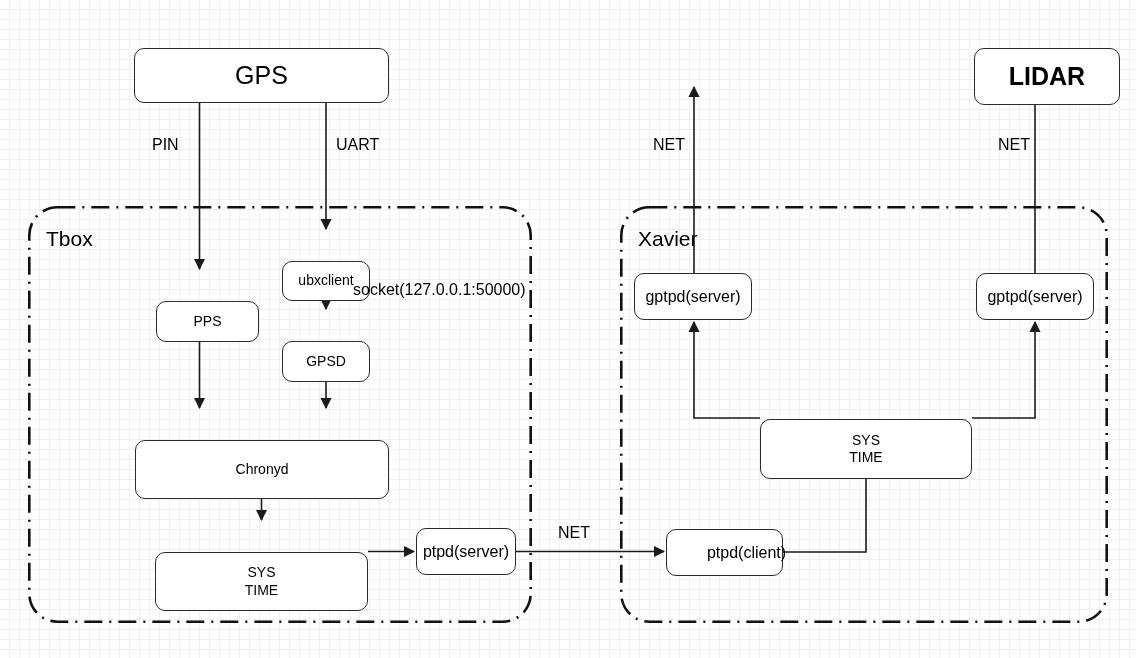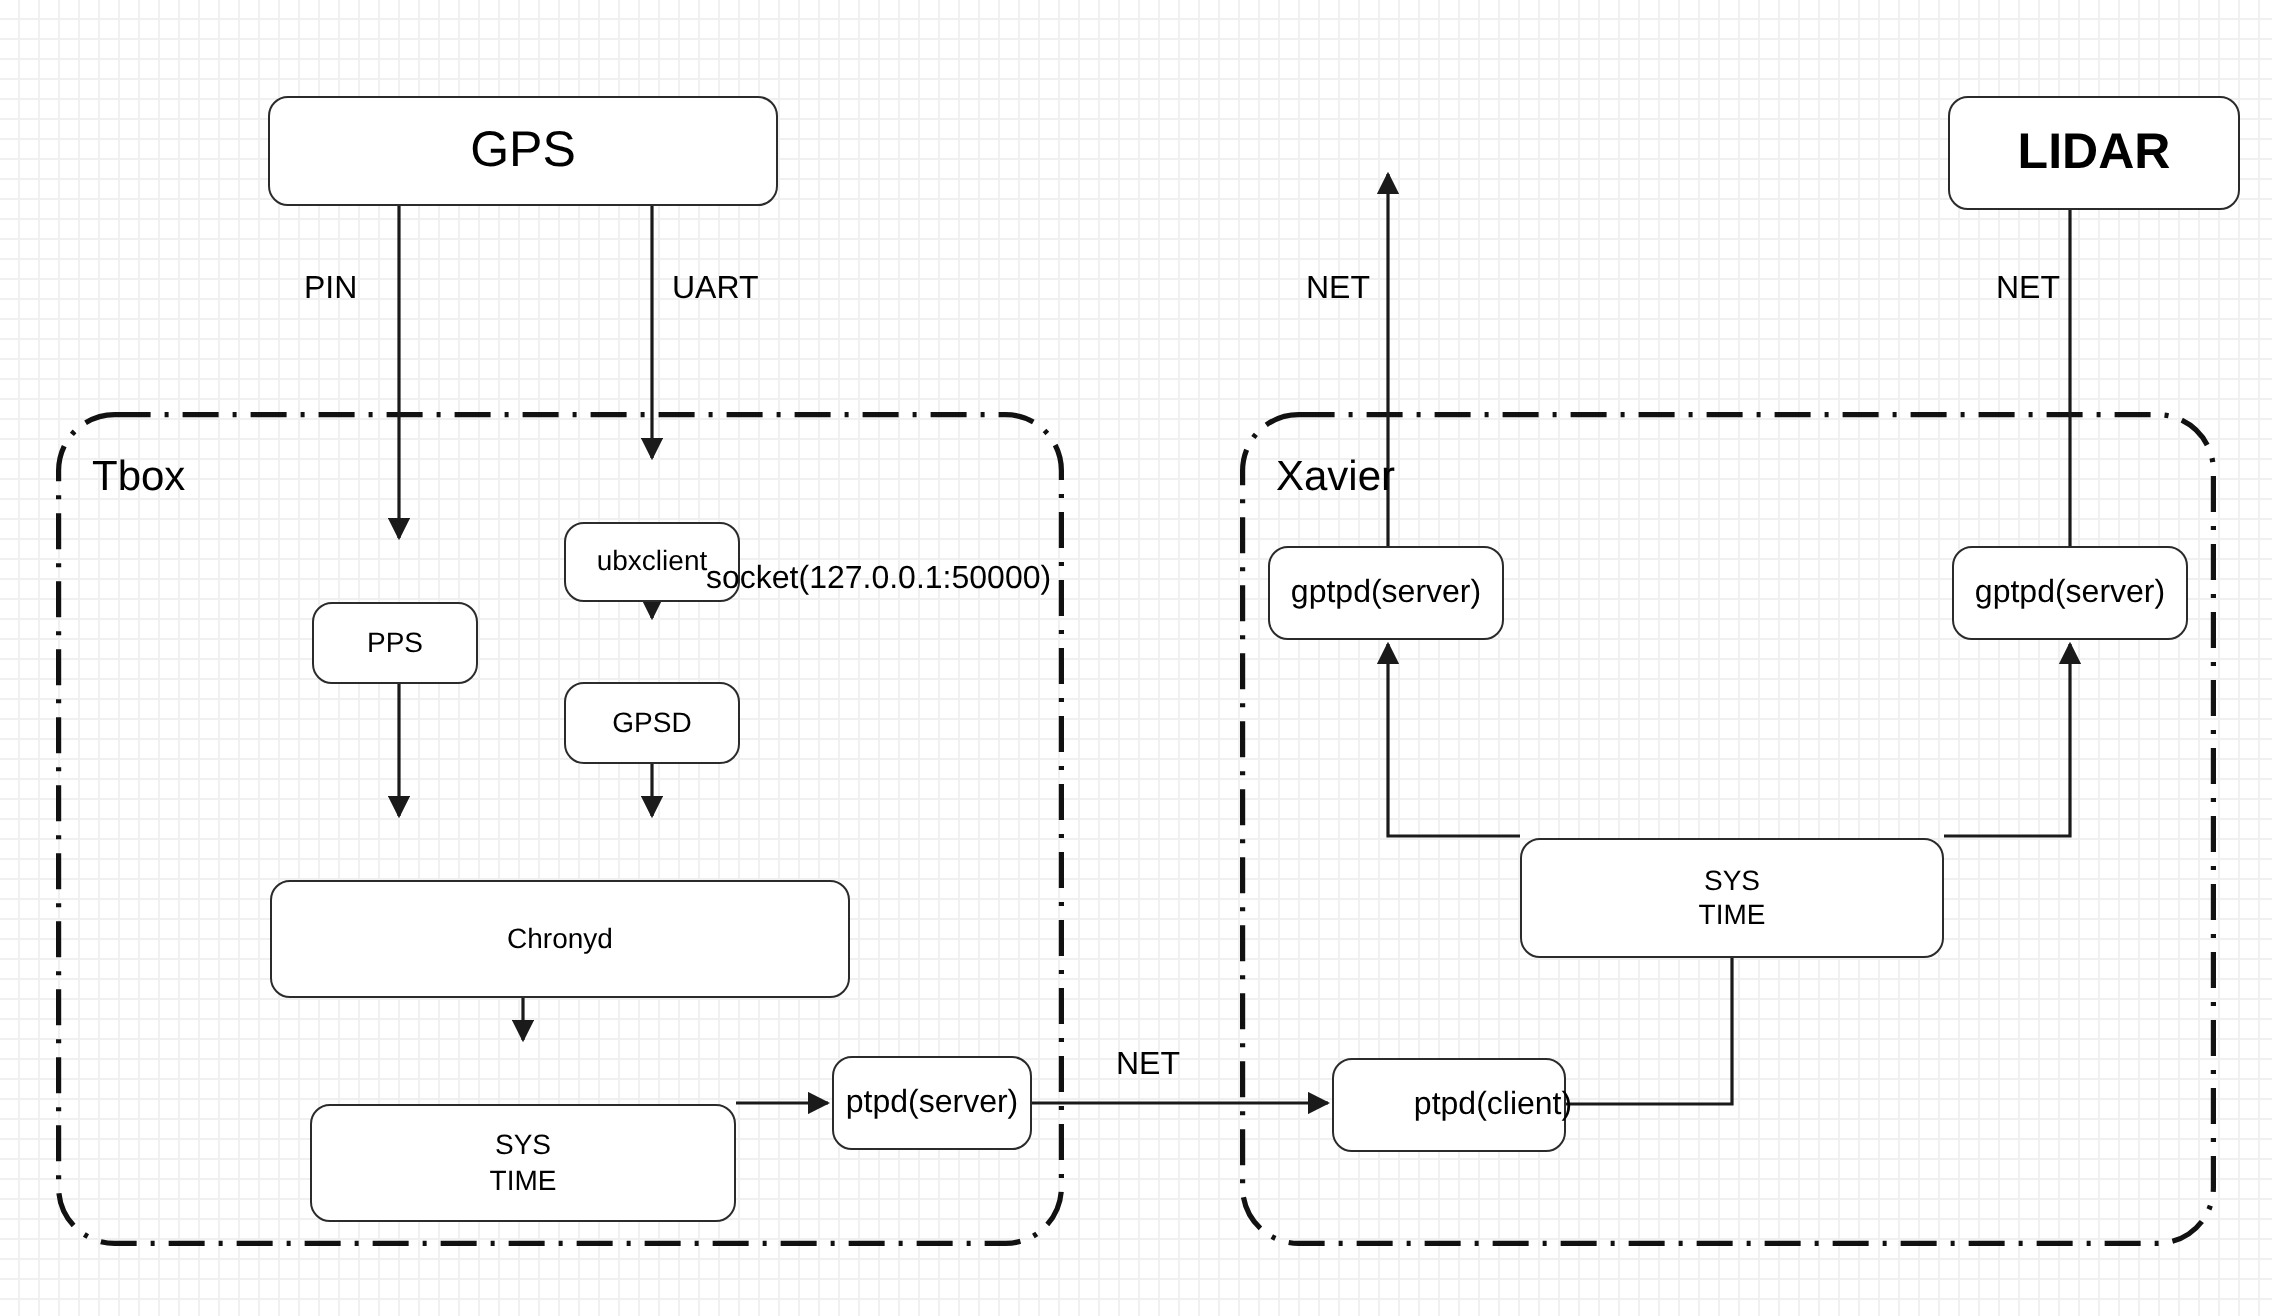--- a/index.html
+++ b/index.html
@@ -113,25 +113,25 @@
   <div class="group" style="left: 620px; top: 206px; width: 488px; height: 417px; border: none;"></div>
   <div class="group-label" style="left:638px; top:227px;">Xavier</div>
 
   <div class="node big" style="left:134px; top:28px; width:255px; height:55px;">GPS</div>
 
 
   <div class="node big" style="left:974px; top:28px; width:146px; height:57px;font-weight:bold;">LIDAR</div>
 
   <div class="node mid" style="left:282px; top:231px; width:88px; height:40px;">ubxclient</div>
 
-  <div class="node mid" style="left:156px; top:271px; width:83px; height:41px;">PPS</div>
+  <div class="node mid" style="left:156px; top:271px; width:103px; height:41px;">PPS</div>
 
   <div class="node mid" style="left:282px; top:311px; width:88px; height:41px;">GPSD</div>
 
-  <div class="node mid" style="left:135px; top:410px; width:290px; height:59px;">Chronyd</div>
+  <div class="node mid" style="left:135px; top:410px; width:254px; height:59px;">Chronyd</div>
 
   <div class="node mid" style="left:155px; top:522px; width:213px; height:59px;">SYS
 TIME</div>
 
   <div class="node small" style="left:416px; top:528px; width:100px; height:47px;">ptpd(server)</div>
 
   <div class="node small" style="left:634px; top:273px; width:118px; height:47px;">gptpd(server)</div>
 
   <div class="node small" style="left:976px; top:273px; width:118px; height:47px;">gptpd(server)</div>
 

